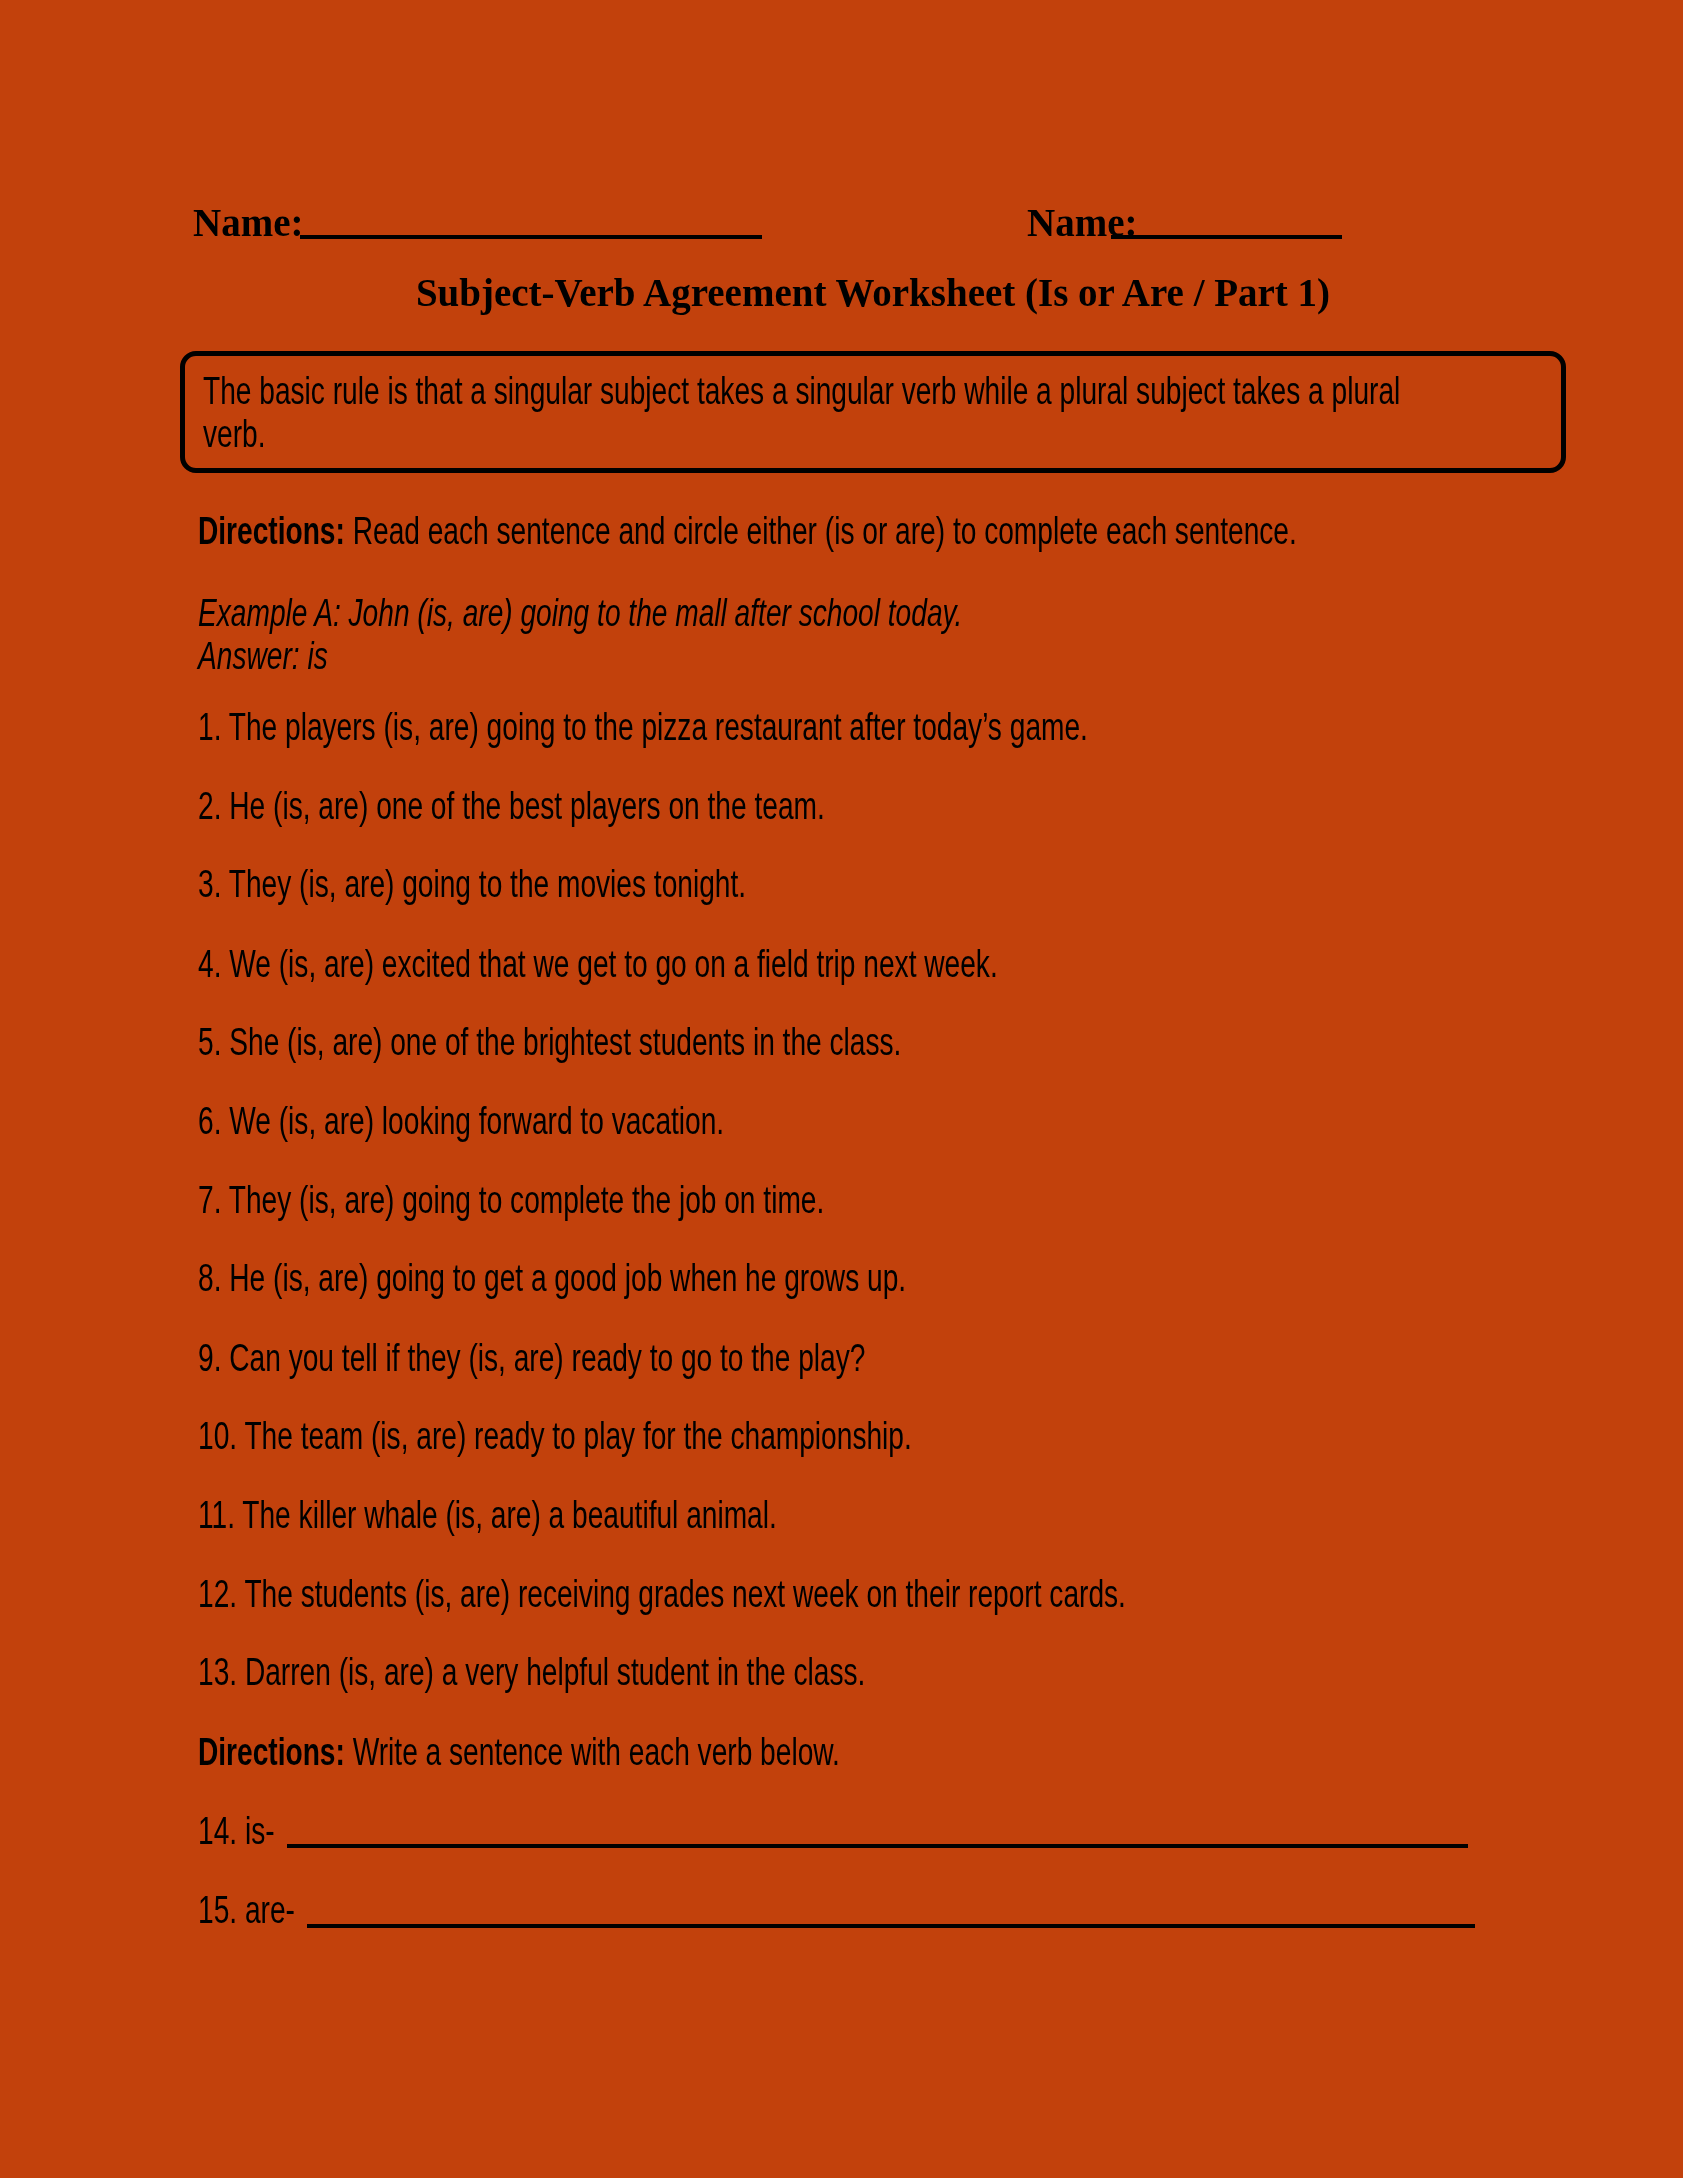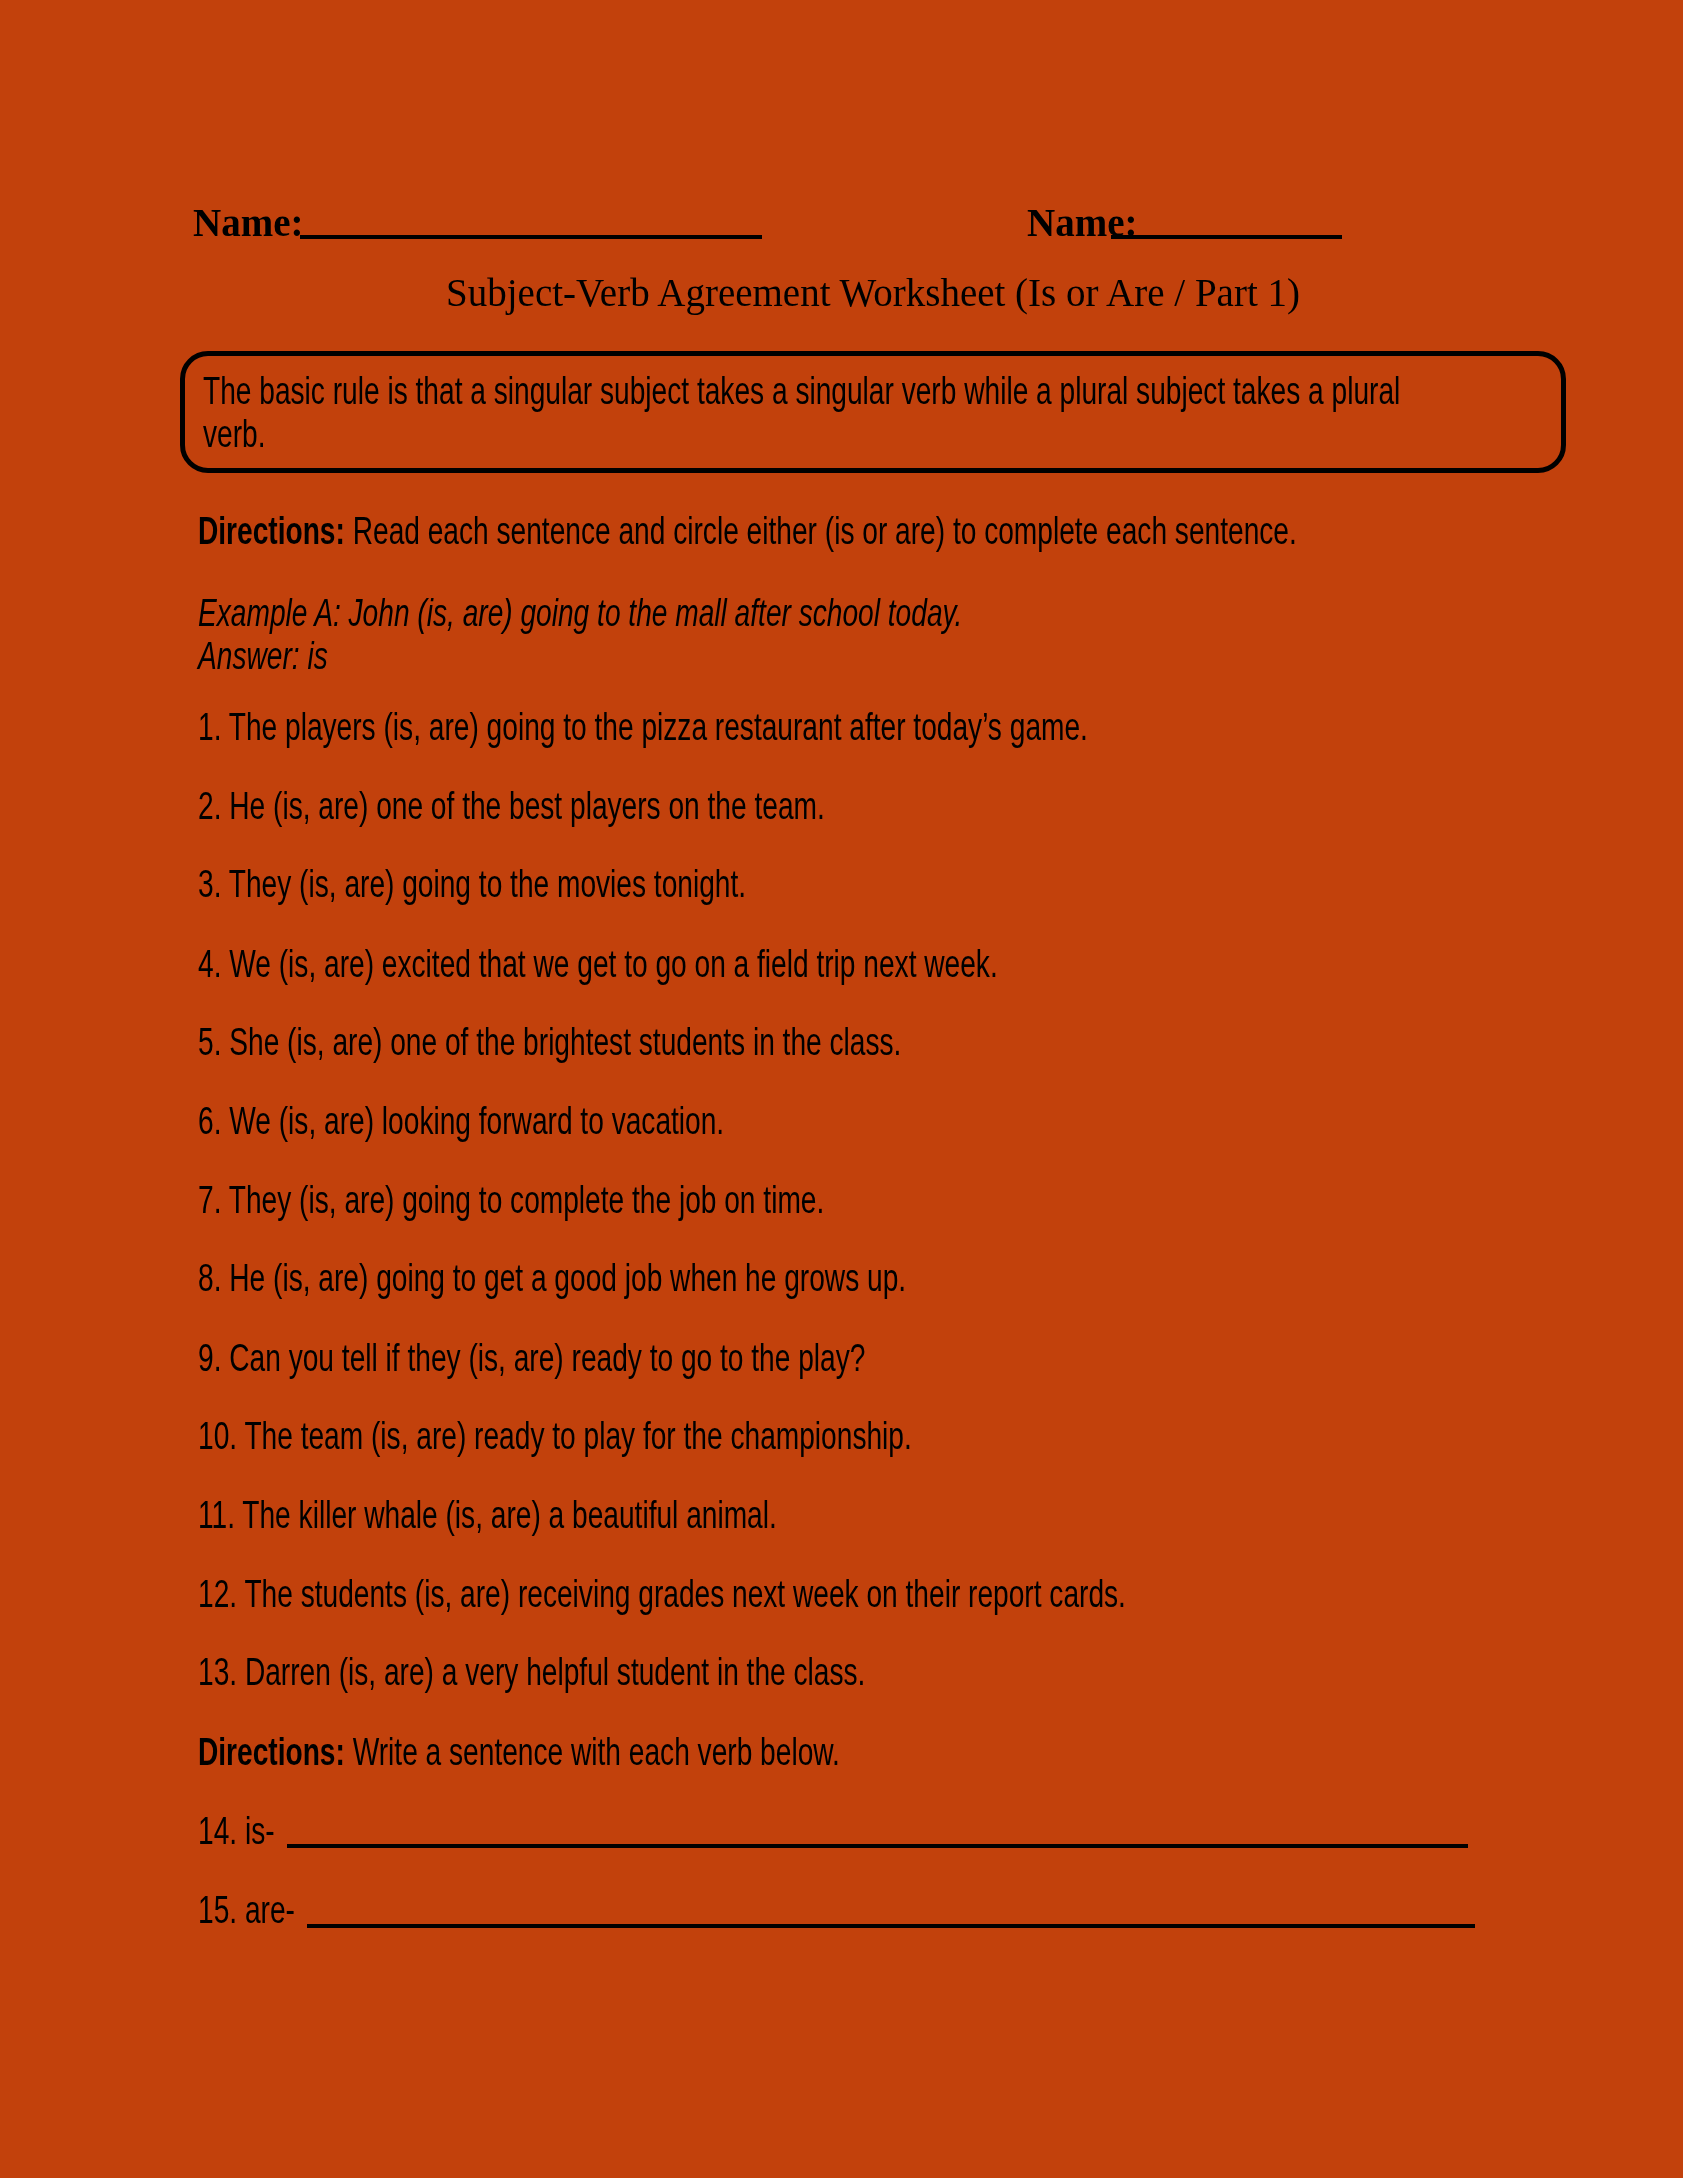--- a/index.html
+++ b/index.html
@@ -25,35 +25,35 @@
     position:absolute;
     height:4px;
     background:#000000;
   }
   .title {
     position:absolute;
     left:180px;
     width:1386px;
     text-align:center;
     font-family:"Liberation Serif", serif;
-    font-weight:normal;
+    font-weight:bold;
     font-size:39px;
     line-height:44px;
     top:271px;
   }
   
   .rule-box {
     position:absolute;
     left:180px;
     top:351px;
     width:1386px;
     height:122px;
     box-sizing:border-box;
     border:5px solid #000000;
-    border-radius:28px;
+    border-radius:16px;
     padding:14px 0 0 18px;
   }
   
   .cond {
     font-size:38px;
     line-height:43px;
     white-space:nowrap;
     transform:scaleX(0.74);
     transform-origin:0 0;
   }

